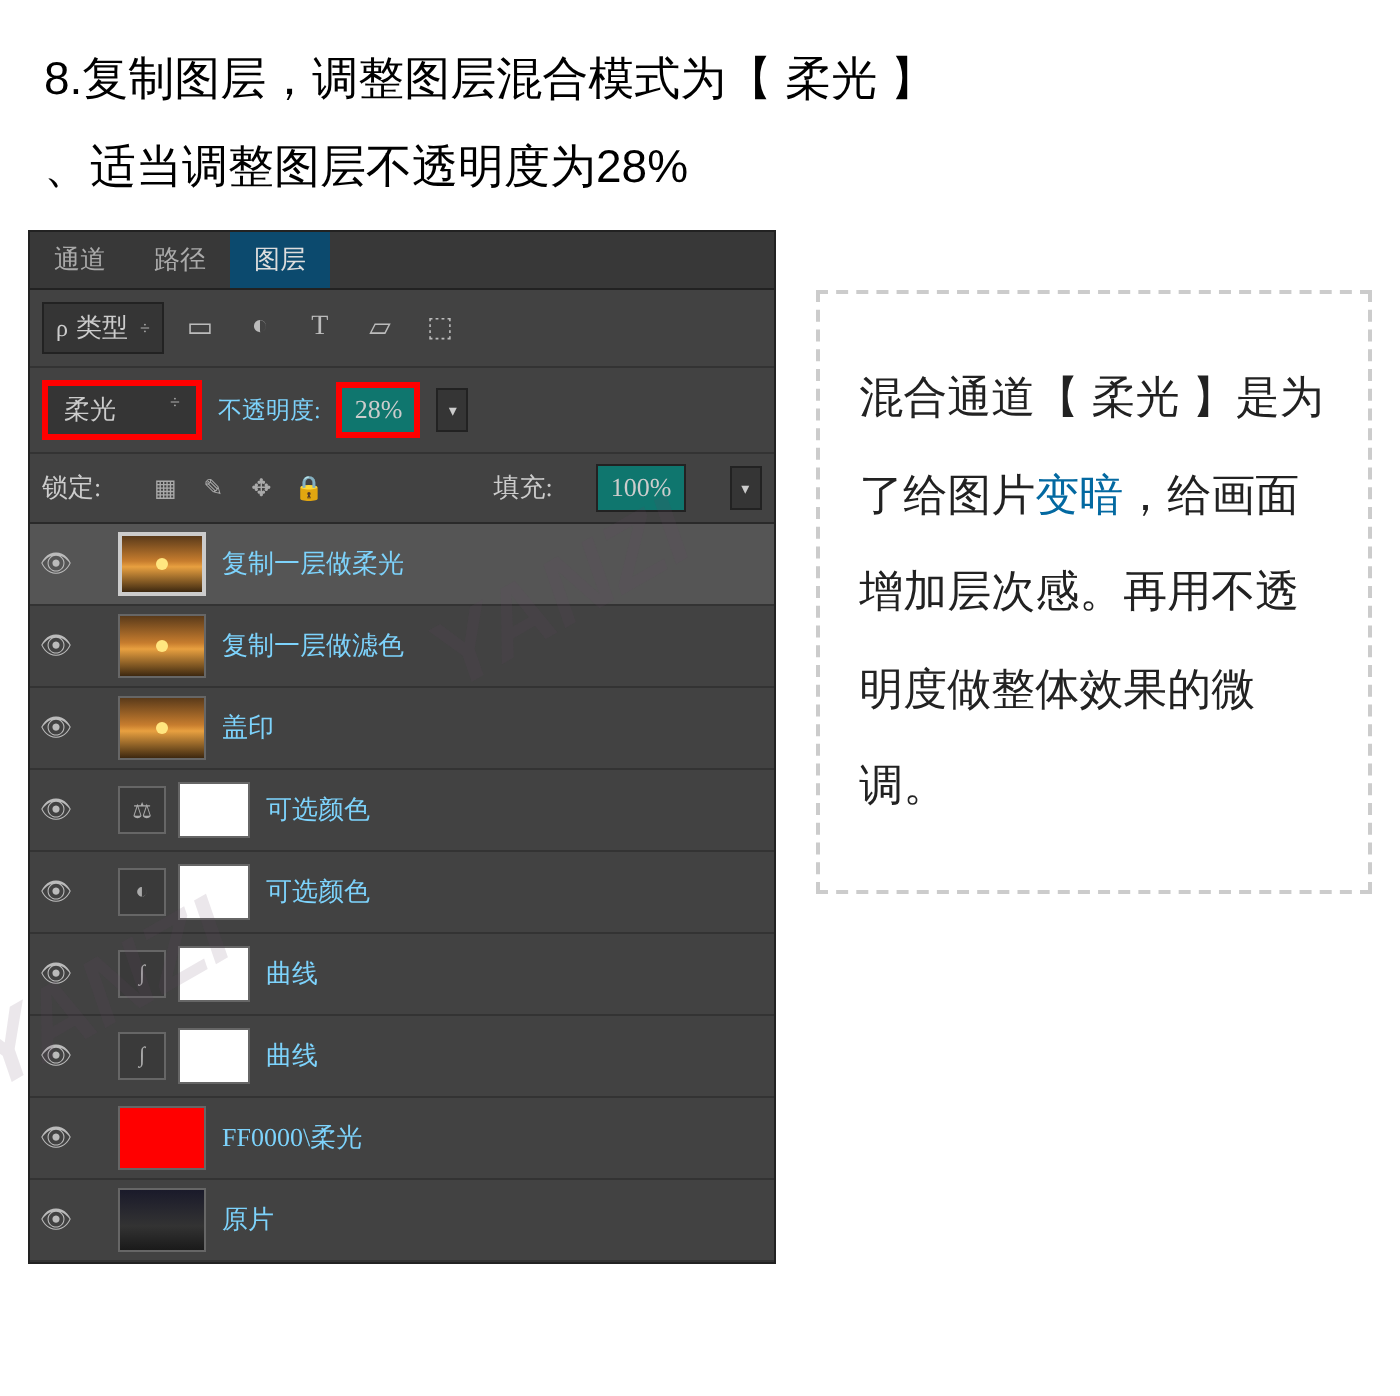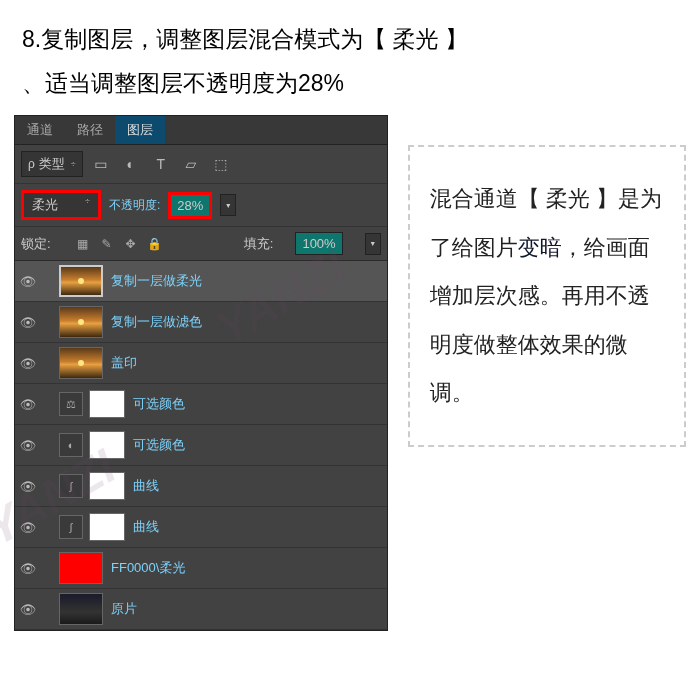--- a/index.html
+++ b/index.html
@@ -1,19 +1,19 @@
 <!DOCTYPE html>
 <html><head>
 <meta charset="utf-8">
 <style>
 * { margin: 0; padding: 0; box-sizing: border-box; }
 body { width: 700px; height: 698px; background: #fff; font-family: "Microsoft YaHei", sans-serif; position: relative; }
 .header-text { padding: 18px 22px 10px 22px; font-size: 23px; line-height: 1.9; color: #000; }
 .content-area { display: flex; gap: 20px; padding: 0 14px; }
-.panel { width: 408px; background: #424242; color: #ccc; font-size: 13px; border: 1px solid #222; }
+.panel { width: 408px; background: #424242; color: #ccc; font-size: 13px; border: 1px solid #222; font-family: Liberation Serif, serif; }
 .tabs { display: flex; background: #383838; border-bottom: 1px solid #222; }
 .tab { padding: 5px 12px; font-size: 13px; color: #aaa; cursor: pointer; }
 .tab.active { background: #0c4a6e; color: #ddd; }
 .filter-row { display: flex; align-items: center; padding: 6px 6px; gap: 6px; border-bottom: 1px solid #333; }
 .search-box { display: flex; align-items: center; background: #353535; border: 1px solid #222; padding: 3px 6px; gap: 4px; font-size: 13px; }
 .search-icon { font-size: 12px; }
 .dropdown-arrow { font-size: 9px; color: #aaa; margin-left: 2px; }
 .icon-btn { width: 24px; height: 22px; display: flex; align-items: center; justify-content: center; color: #bbb; font-size: 14px; }
 .blend-row { display: flex; align-items: center; padding: 6px 6px; gap: 8px; border-bottom: 1px solid #333; }
 .blend-select { background: #353535; border: 1px solid #222; padding: 3px 8px; display: flex; gap: 20px; font-size: 13px; min-width: 80px; justify-content: space-between; }
@@ -33,21 +33,21 @@
 .thumb.selected-thumb { border: 2px solid #ccc; }
 .thumb.white { background: #fff; }
 .thumb.red { background: #ff0000; }
 .thumb.sunset { background: linear-gradient(to bottom, #5a3a1a 0%, #c77d2e 45%, #e8a040 55%, #3d2810 100%); position: relative; }
 .thumb.sunset::after { content: ''; position: absolute; left: 50%; top: 48%; width: 6px; height: 6px; background: #ffe680; border-radius: 50%; transform: translate(-50%,-50%); }
 .thumb.dark { background: linear-gradient(to bottom, #1a1a2a 0%, #333 60%, #1a1a1a 100%); }
 .adj-icon { width: 24px; height: 24px; border: 1px solid #666; background: #3a3a3a; margin-right: 6px; display: flex; align-items: center; justify-content: center; font-size: 11px; color: #aaa; flex-shrink: 0; }
 .layer-name { font-size: 13px; color: #7dd3fc; }
 .highlight-red { border: 3px solid #ff0000; }
 .sidebar-note { width: 300px; border: 2px dashed #ccc; padding: 28px 20px; font-size: 22px; line-height: 2.2; color: #222; align-self: flex-start; margin-top: 30px; position: relative; }
-.red-text { color: #0f172a; }
+.red-text { color: #0369a1; }
 .watermark { position: absolute; color: rgba(100,70,100,0.13); font-size: 48px; font-weight: bold; transform: rotate(-30deg); pointer-events: none; z-index: 10; font-style: italic; }
 .wm1 { left: 210px; top: 270px; }
 .wm2 { left: -20px; top: 470px; }
 .drop-btn { width: 16px; height: 22px; background: #353535; border: 1px solid #222; display: flex; align-items: center; justify-content: center; font-size: 8px; }
 </style>
 </head>
 <body>
 
 <div class="header-text">
   <div>8.复制图层，调整图层混合模式为【 柔光 】</div>

